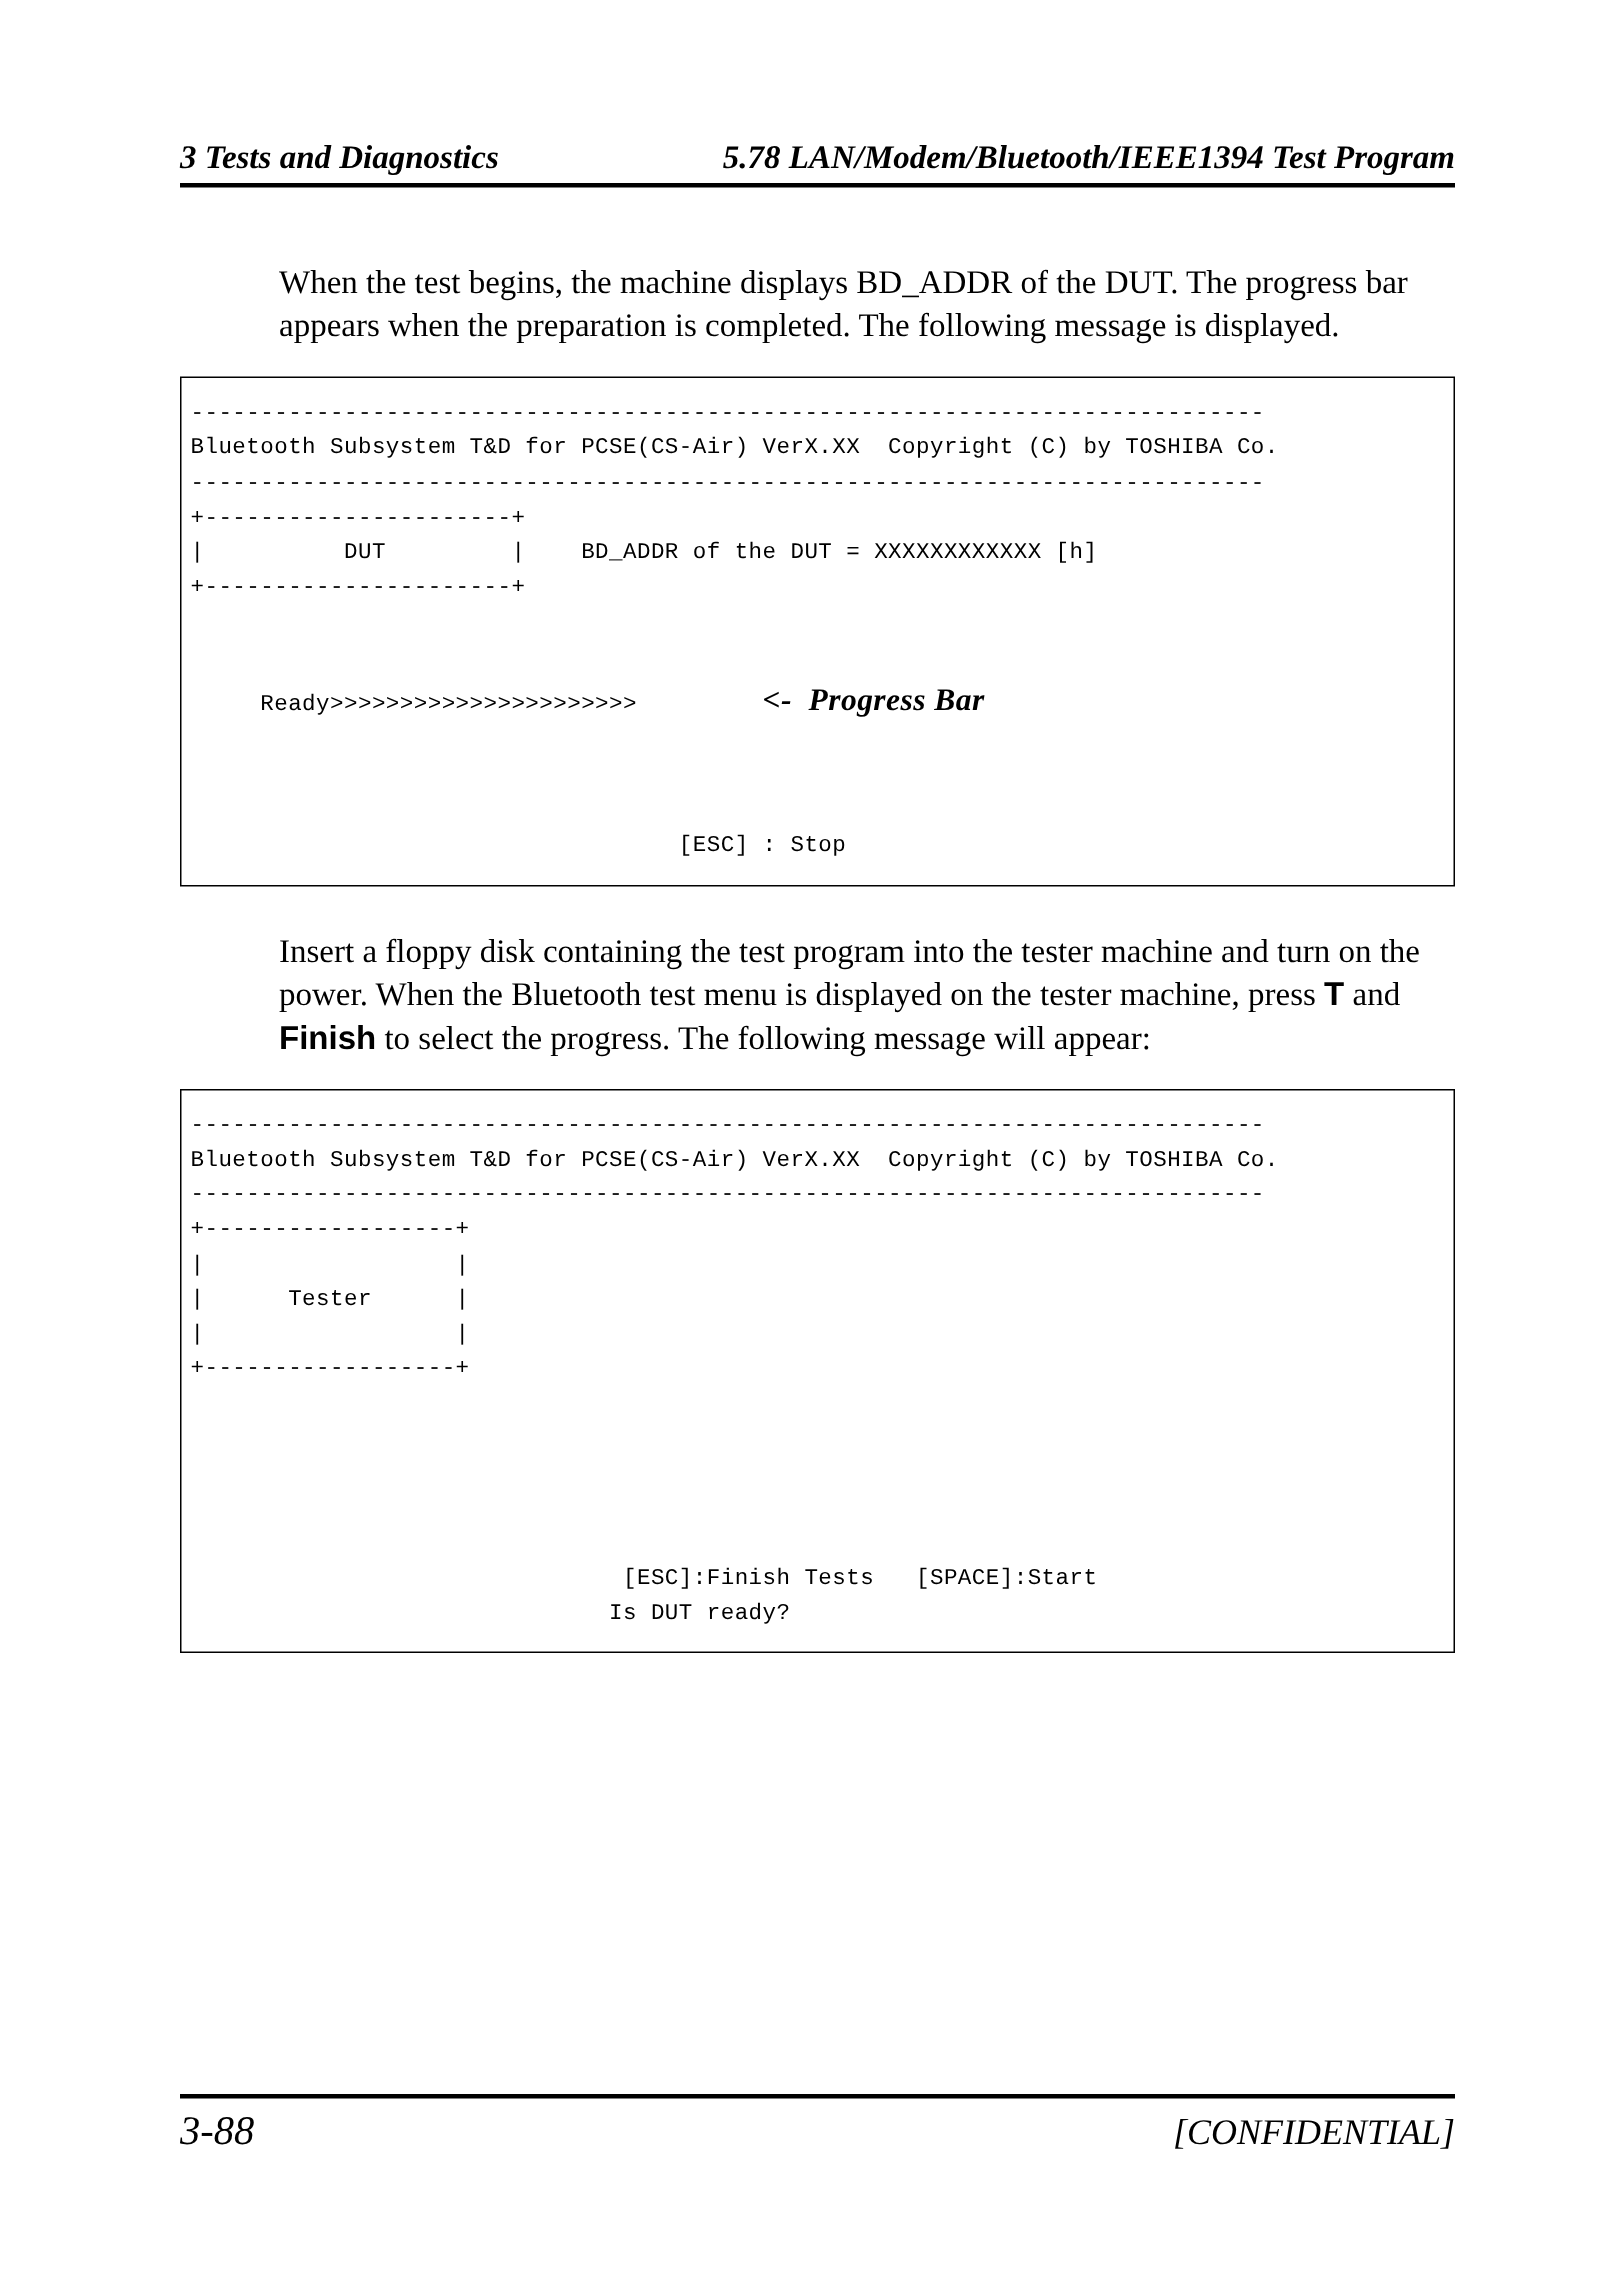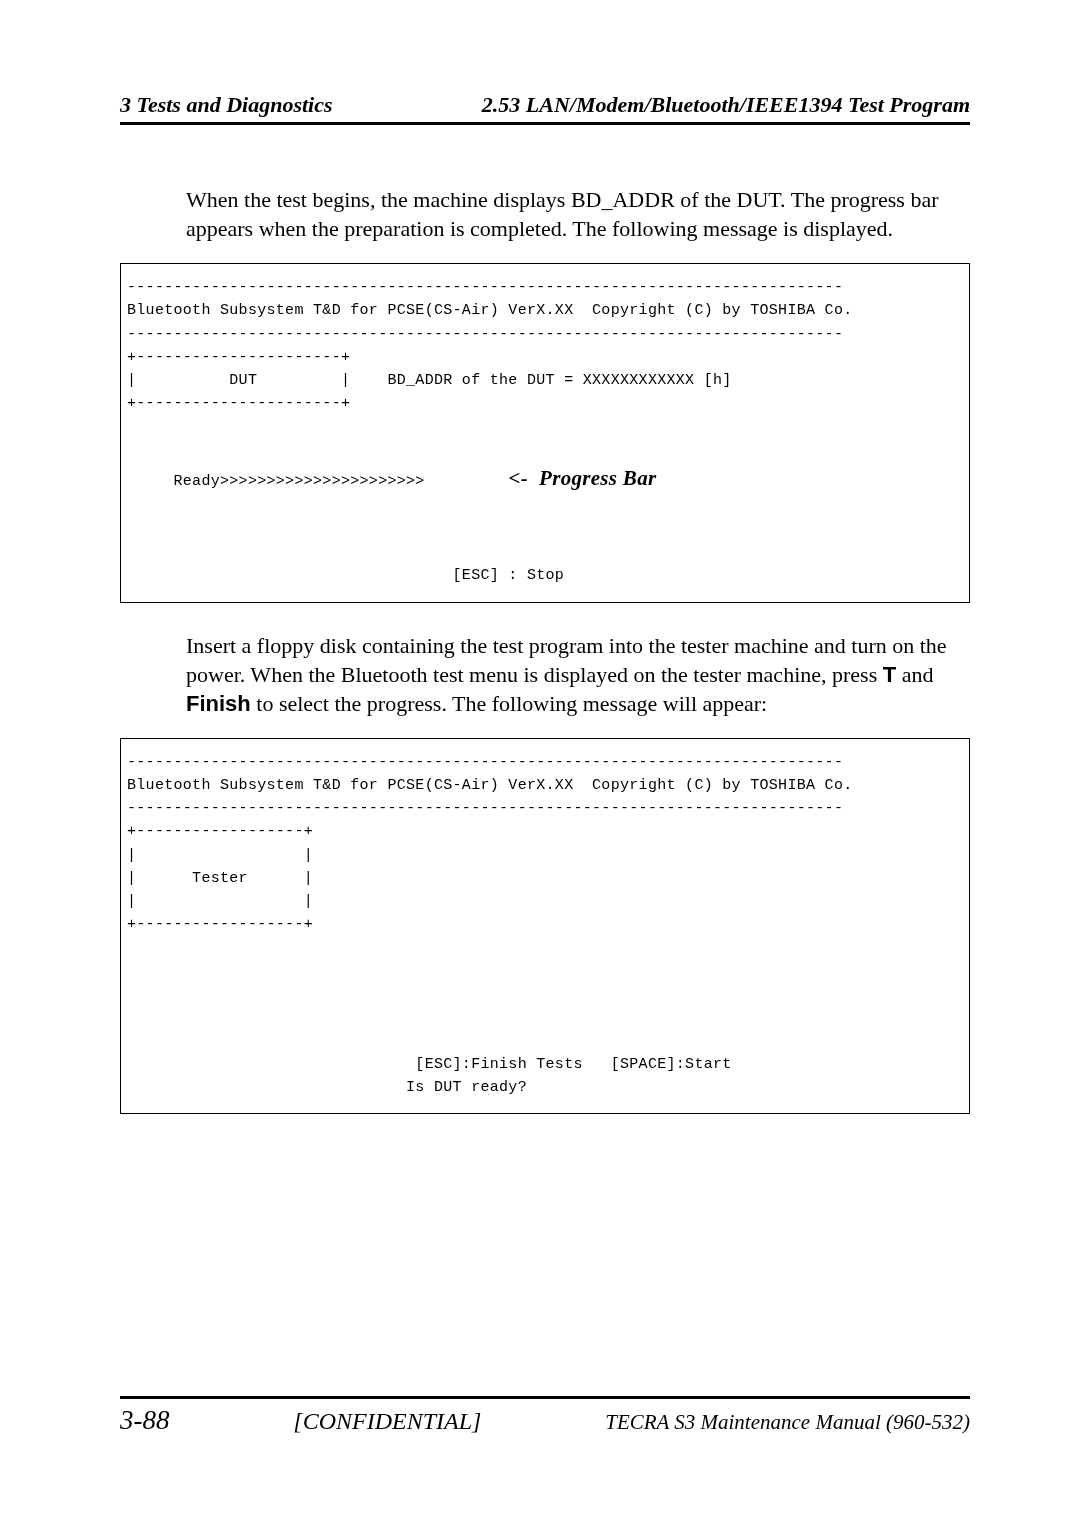--- a/index.html
+++ b/index.html
@@ -19,21 +19,21 @@
     padding: 92px 110px 0 120px;
   }
   .header {
     display: flex;
     justify-content: space-between;
     font-style: italic;
     font-weight: bold;
     font-size: 22px;
     padding-bottom: 4px;
     border-bottom: 3px solid #000;
-    margin-bottom: 60px;
+    margin-bottom: 48px;
   }
   .body-text {
     font-size: 22px;
     line-height: 1.32;
     margin-left: 66px;
     margin-bottom: 20px;
   }
   .console-box {
     border: 1.5px solid #000;
     padding: 12px 6px 14px 6px;
@@ -78,21 +78,21 @@
     font-size: 21px;
   }
 </style>
 </head>
 <body>
 
 <div class="page">
 
   <div class="header">
     <span>3  Tests and Diagnostics</span>
-    <span>2.53 LAN/Modem/Bluetooth/IEEE1394 Test Program</span>
+    <span>5.78 LAN/Modem/Bluetooth/IEEE1394 Test Program</span>
   </div>
 
   <div class="body-text">When the test begins, the machine displays BD_ADDR of the DUT. The progress bar appears when the preparation is completed. The following message is displayed.</div>
 
   <div class="console-box"><span>-----------------------------------------------------------------------------</span>
 <span>Bluetooth Subsystem T&amp;D for PCSE(CS-Air) VerX.XX  Copyright (C) by TOSHIBA Co.</span>
 <span>-----------------------------------------------------------------------------</span>
 <span>+----------------------+</span>
 <span>|          DUT         |    BD_ADDR of the DUT = XXXXXXXXXXXX [h]</span>
 <span>+----------------------+</span>
@@ -124,14 +124,13 @@
 <span>                               [ESC]:Finish Tests   [SPACE]:Start</span>
 <span>                              Is DUT ready?</span>
 </div>
 
 
 </div>
 
 <div class="footer">
   <span class="pg">3-88</span>
   <span class="conf">[CONFIDENTIAL]</span>
-  <span class="man">TECRA S3 Maintenance Manual (960-532)</span>
 </div>
 
 </body></html>

